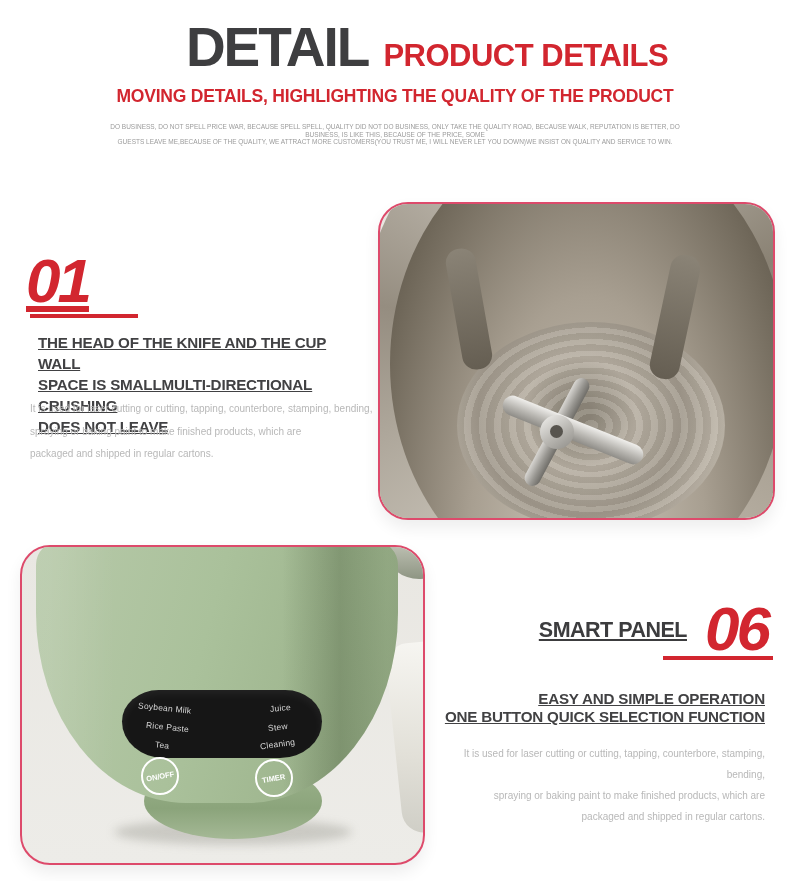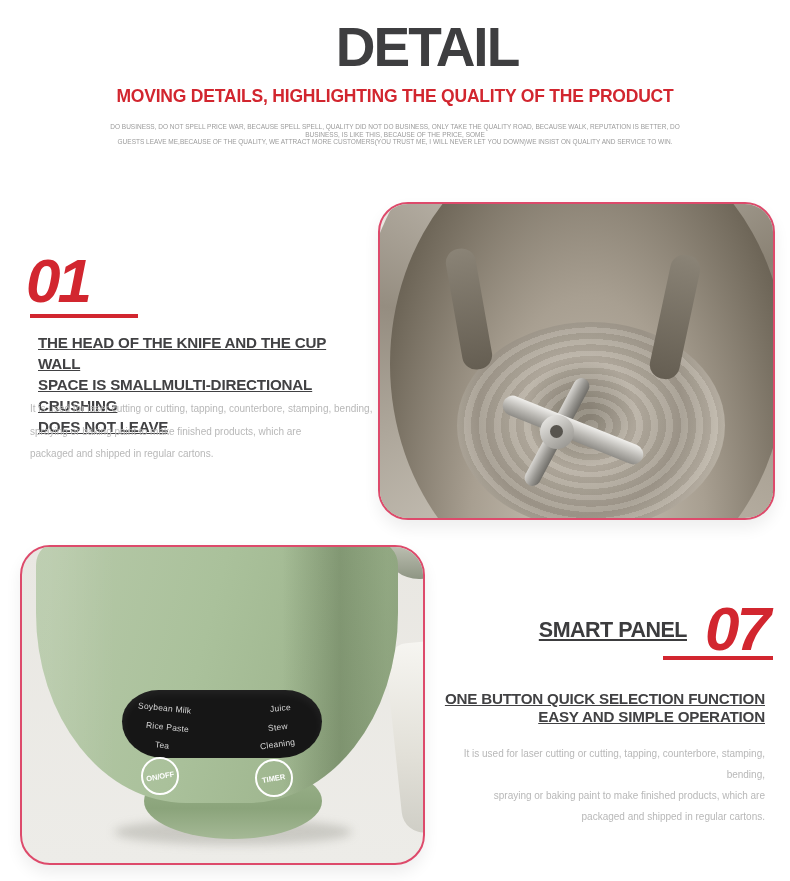--- a/index.html
+++ b/index.html
@@ -87,28 +87,29 @@
   .btn-timer { left:233px; top:212px; }
   .panel-btn span { display:block; transform:rotate(-10deg); white-space:nowrap; }
 </style>
 </head>
 <body>
 
 <div class="page">
 
   <div class="header-row">
     <div class="title-main">DETAIL</div>
+    <div class="title-accent">PRODUCT DETAILS</div>
   </div>
   <div class="subtitle">MOVING DETAILS, HIGHLIGHTING THE QUALITY OF THE PRODUCT</div>
   <div class="fineprint">
     <div>DO BUSINESS, DO NOT SPELL PRICE WAR, BECAUSE SPELL SPELL, QUALITY DID NOT DO BUSINESS, ONLY TAKE THE QUALITY ROAD, BECAUSE WALK, REPUTATION IS BETTER, DO BUSINESS, IS LIKE THIS, BECAUSE OF THE PRICE, SOME</div>
     <div>GUESTS LEAVE ME,BECAUSE OF THE QUALITY, WE ATTRACT MORE CUSTOMERS(YOU TRUST ME, I WILL NEVER LET YOU DOWN)WE INSIST ON QUALITY AND SERVICE TO WIN.</div>
   </div>
 
-  <div class="sec-num" style="left:26px; top:250px;">01</div>
+  <div class="sec-num" style="left:26px; top:250px;text-decoration:underline;">01</div>
   <div class="sec-underline" style="left:30px; top:314px; width:108px;"></div>
   <div class="sec-desc" style="left:38px; top:332px; width:330px;">
     <div>THE HEAD OF THE KNIFE AND THE CUP WALL</div>
     <div>SPACE IS SMALLMULTI-DIRECTIONAL CRUSHING</div>
     <div>DOES NOT LEAVE</div>
   </div>
   <div class="sec-note" style="left:30px; top:398px;">
     <div>It is used for laser cutting or cutting, tapping, counterbore, stamping, bending,</div>
     <div>spraying or baking paint to make finished products, which are</div>
     <div>packaged and shipped in regular cartons.</div>
@@ -148,25 +149,25 @@
     </div>
     <div class="panel-btn btn-power">
       <span>ON/OFF</span>
     </div>
     <div class="panel-btn btn-timer">
       <span>TIMER</span>
     </div>
   </div>
 
   <div class="sec-title" style="right:103px; top:618px;text-decoration:underline;">SMART PANEL</div>
-  <div class="sec-num" style="right:22px; top:598px;">07</div>
+  <div class="sec-num" style="right:22px; top:598px;">06</div>
   <div class="sec-underline" style="right:17px; top:656px; width:110px;"></div>
   <div class="sec-desc sec2-desc right-align" style="right:25px; top:690px; width:330px;">
+    <div>EASY AND SIMPLE OPERATION</div>
     <div>ONE BUTTON QUICK SELECTION FUNCTION</div>
-    <div>EASY AND SIMPLE OPERATION</div>
   </div>
   <div class="sec-note sec2-note right-align" style="right:25px; top:743px; width:340px;">
     <div>It is used for laser cutting or cutting, tapping, counterbore, stamping, bending,</div>
     <div>spraying or baking paint to make finished products, which are</div>
     <div>packaged and shipped in regular cartons.</div>
   </div>
 
 </div>
 
 </body></html>

